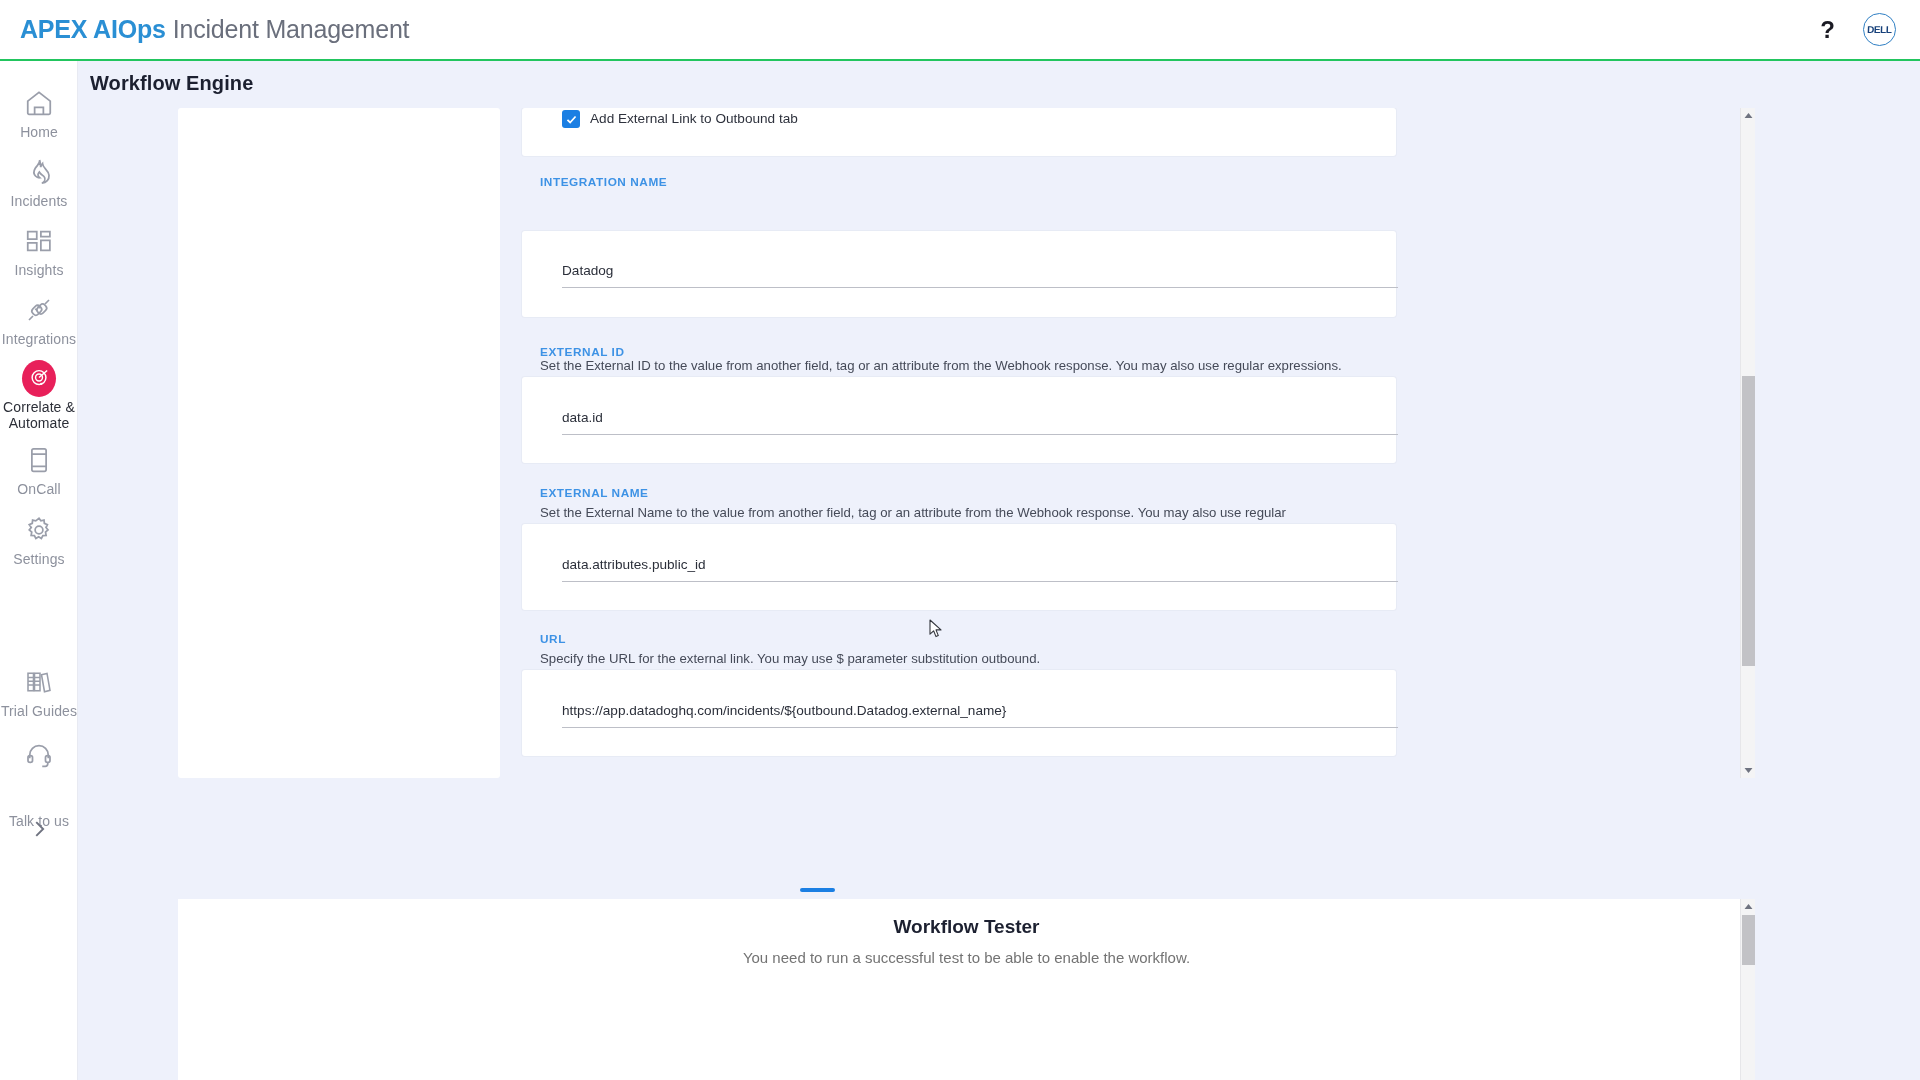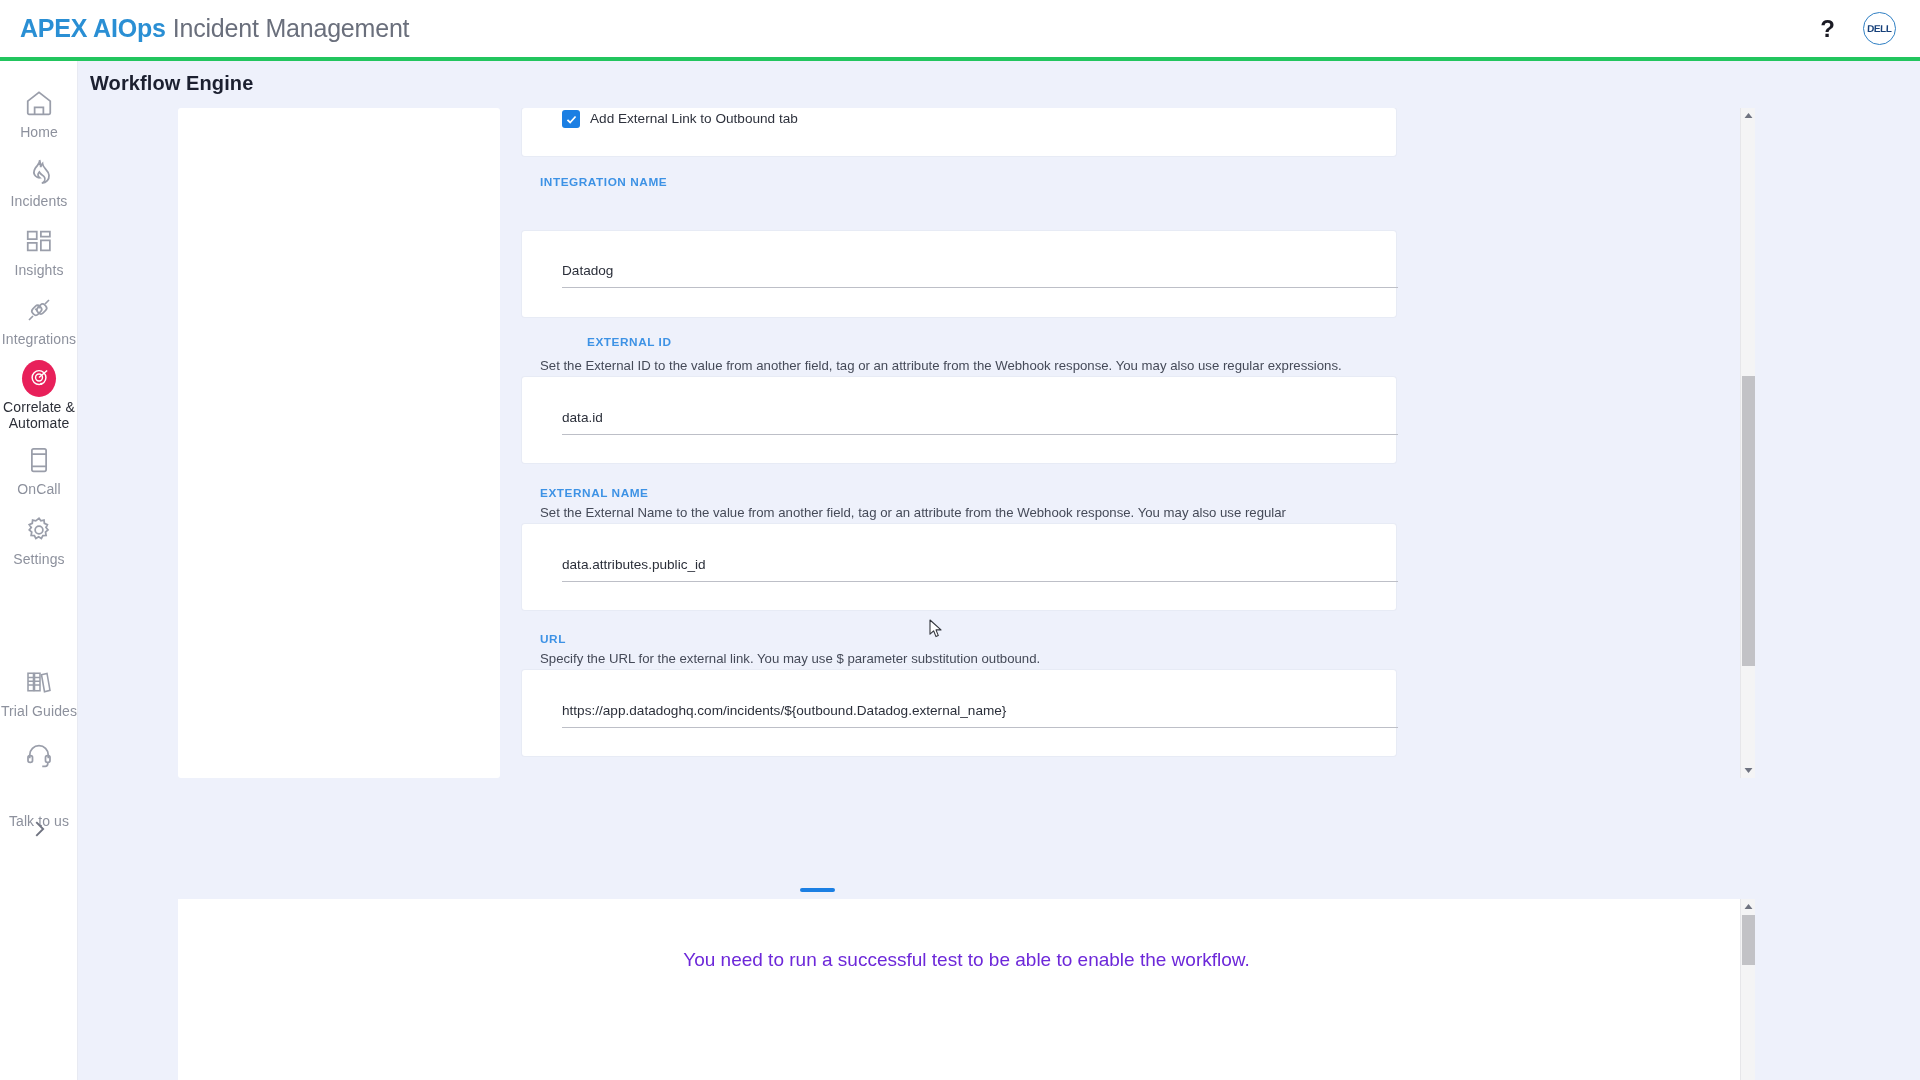--- a/index.html
+++ b/index.html
@@ -8,21 +8,21 @@
     font-family: "Liberation Sans", sans-serif;
     background: #eef1fb;
     overflow: hidden;
   }
 
   
   #topbar {
     position: absolute; top: 0; left: 0;
     width: 1920px; height: 61px;
     background: #ffffff;
-    border-bottom: 4px solid #22c55e;
+    border-bottom: 2px solid #22c55e;
     display: flex; align-items: center;
     z-index: 40;
   }
   #brand { margin-left: 20px; font-size: 25px; letter-spacing: -0.2px; white-space: nowrap; }
   #brand .b1 { color: #2a8fd4; font-weight: bold; }
   #brand .b2 { color: #6a6f7c; font-weight: normal; margin-left: 7px; }
   #topbar-right { margin-left: auto; display: flex; align-items: center; gap: 22px; margin-right: 24px; }
   #help-icon {
     font-size: 24px; font-weight: bold; color: #1b1b24;
     cursor: pointer; line-height: 1; padding: 2px 6px;
@@ -149,21 +149,21 @@
     position: absolute; left: 178px; top: 899px;
     width: 1577px; height: 181px;
     background: #ffffff;
   }
   #tester-title {
     position: absolute; left: 0; right: 0; top: 17px;
     text-align: center; font-size: 19px; font-weight: bold; color: #1c2030;
   }
   #tester-sub {
     position: absolute; left: 0; right: 0; top: 50px;
-    text-align: center; font-size: 19px; color: #6d28d9;
+    text-align: center; font-size: 15px; color: #737373;
   }
 
   
   #cursor { position: absolute; left: 929px; top: 619px; pointer-events: none; z-index: 60; }
 </style>
 </head>
 <body>
 
 <div id="topbar">
   <div id="brand">
@@ -302,21 +302,21 @@
       </svg>
     </div>
     <div class="cb-label" style="left:68px; top:3px;">Add External Link to Outbound tab</div>
   </div>
 
   <div class="sec-label" style="top:67px;">INTEGRATION NAME</div>
   <div class="card" style="top:123px; height:86px;">
     <div class="field-val" style="top:24px;">Datadog</div>
   </div>
 
-  <div class="sec-label" style="top:227px;margin-left:47px;">EXTERNAL ID</div>
+  <div class="sec-label" style="top:237px;">EXTERNAL ID</div>
   <div class="sec-desc" style="top:249px;">Set the External ID to the value from another field, tag or an attribute from the Webhook response. You may also use regular expressions.</div>
   <div class="card" style="top:269px; height:86px;">
     <div class="field-val" style="top:25px;">data.id</div>
   </div>
 
   <div class="sec-label" style="top:378px;">EXTERNAL NAME</div>
   <div class="sec-desc" style="top:396px;">Set the External Name to the value from another field, tag or an attribute from the Webhook response. You may also use regular expressions.</div>
   <div class="card" style="top:416px; height:86px;">
     <div class="field-val" style="top:25px;">data.attributes.public_id</div>
   </div>
@@ -338,20 +338,21 @@
   <div class="sb-arrow" style="top:655px;">
     <svg viewBox="0 0 10 7" fill="#6f7380">
         <path d="M5 6.4 0.6 0.6h8.8z"></path>
       </svg>
   </div>
 </div>
 
 <div id="drag-handle"></div>
 
 <div id="tester-panel">
+  <div id="tester-title">Workflow Tester</div>
   <div id="tester-sub">You need to run a successful test to be able to enable the workflow.</div>
 </div>
 
 <div class="sb-track" style="left:1740px; top:899px; height:181px;">
   <div class="sb-arrow" style="top:0;">
     <svg viewBox="0 0 10 7" fill="#6f7380">
         <path d="M5 0.6 9.4 6.4H0.6z"></path>
       </svg>
   </div>
   <div class="sb-thumb" style="top:16px; height:50px;"></div>

